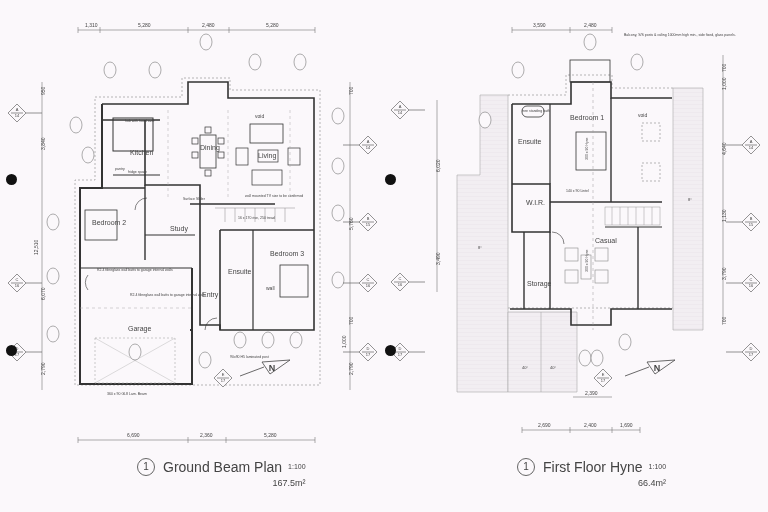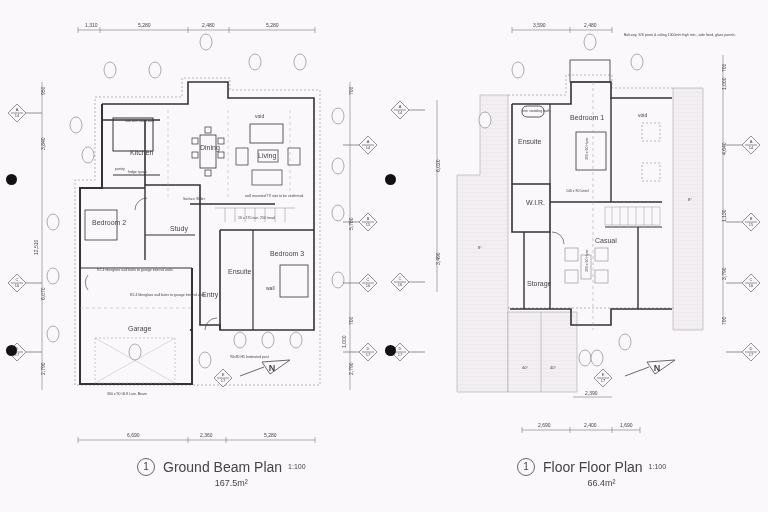--- a/index.html
+++ b/index.html
@@ -3,21 +3,21 @@
 <meta charset="utf-8">
 <style>
   html,body{margin:0;padding:0;}
   body{width:768px;height:512px;background:#fbf8fb;font-family:"Liberation Sans",sans-serif;color:#333;overflow:hidden;position:relative;}
   svg{position:absolute;left:0;top:0;}
   .lbl{font-family:"Liberation Sans",sans-serif;fill:#444;}
   .title{position:absolute;font-family:"Liberation Sans",sans-serif;color:#444;}
   .title .circ{display:inline-block;width:16px;height:16px;border:1px solid #666;border-radius:50%;text-align:center;font-size:10px;line-height:16px;margin-right:8px;vertical-align:middle;}
   .title .name{font-size:14px;vertical-align:middle;}
   .title .scale{font-size:7px;margin-left:6px;vertical-align:middle;}
-  .title .area{display:block;font-size:9px;text-align:center;margin-top:2px;padding-left:20px;}
+  .title .area{display:block;font-size:9px;text-align:right;margin-top:2px;padding-left:20px;}
   .dot{position:absolute;width:11px;height:11px;border-radius:50%;background:#111;}
 </style>
 </head>
 <body>
 
 <svg width="768" height="512" viewBox="0 0 768 512">
   <defs>
     <pattern id="roof" width="4" height="4" patternUnits="userSpaceOnUse">
       <rect width="4" height="4" fill="#f2eef2"></rect>
       <line x1="0" y1="0" x2="4" y2="0" stroke="#e2dde2" stroke-width="0.6"></line>
@@ -437,15 +437,15 @@
 <div class="dot" style="left:6px;top:174px;"></div>
 <div class="dot" style="left:6px;top:345px;"></div>
 <div class="dot" style="left:385px;top:174px;"></div>
 <div class="dot" style="left:385px;top:345px;"></div>
 
 <div class="title" style="left:137px;top:457px;">
   <span class="circ">1</span><span class="name">Ground Beam Plan</span><span class="scale">1:100</span>
   <span class="area">167.5m²</span>
 </div>
 <div class="title" style="left:517px;top:457px;">
-  <span class="circ">1</span><span class="name">Floor Floor Plan</span><span class="scale">1:100</span>
+  <span class="circ">1</span><span class="name">First Floor Hyne</span><span class="scale">1:100</span>
   <span class="area">66.4m²</span>
 </div>
 
 </body></html>

